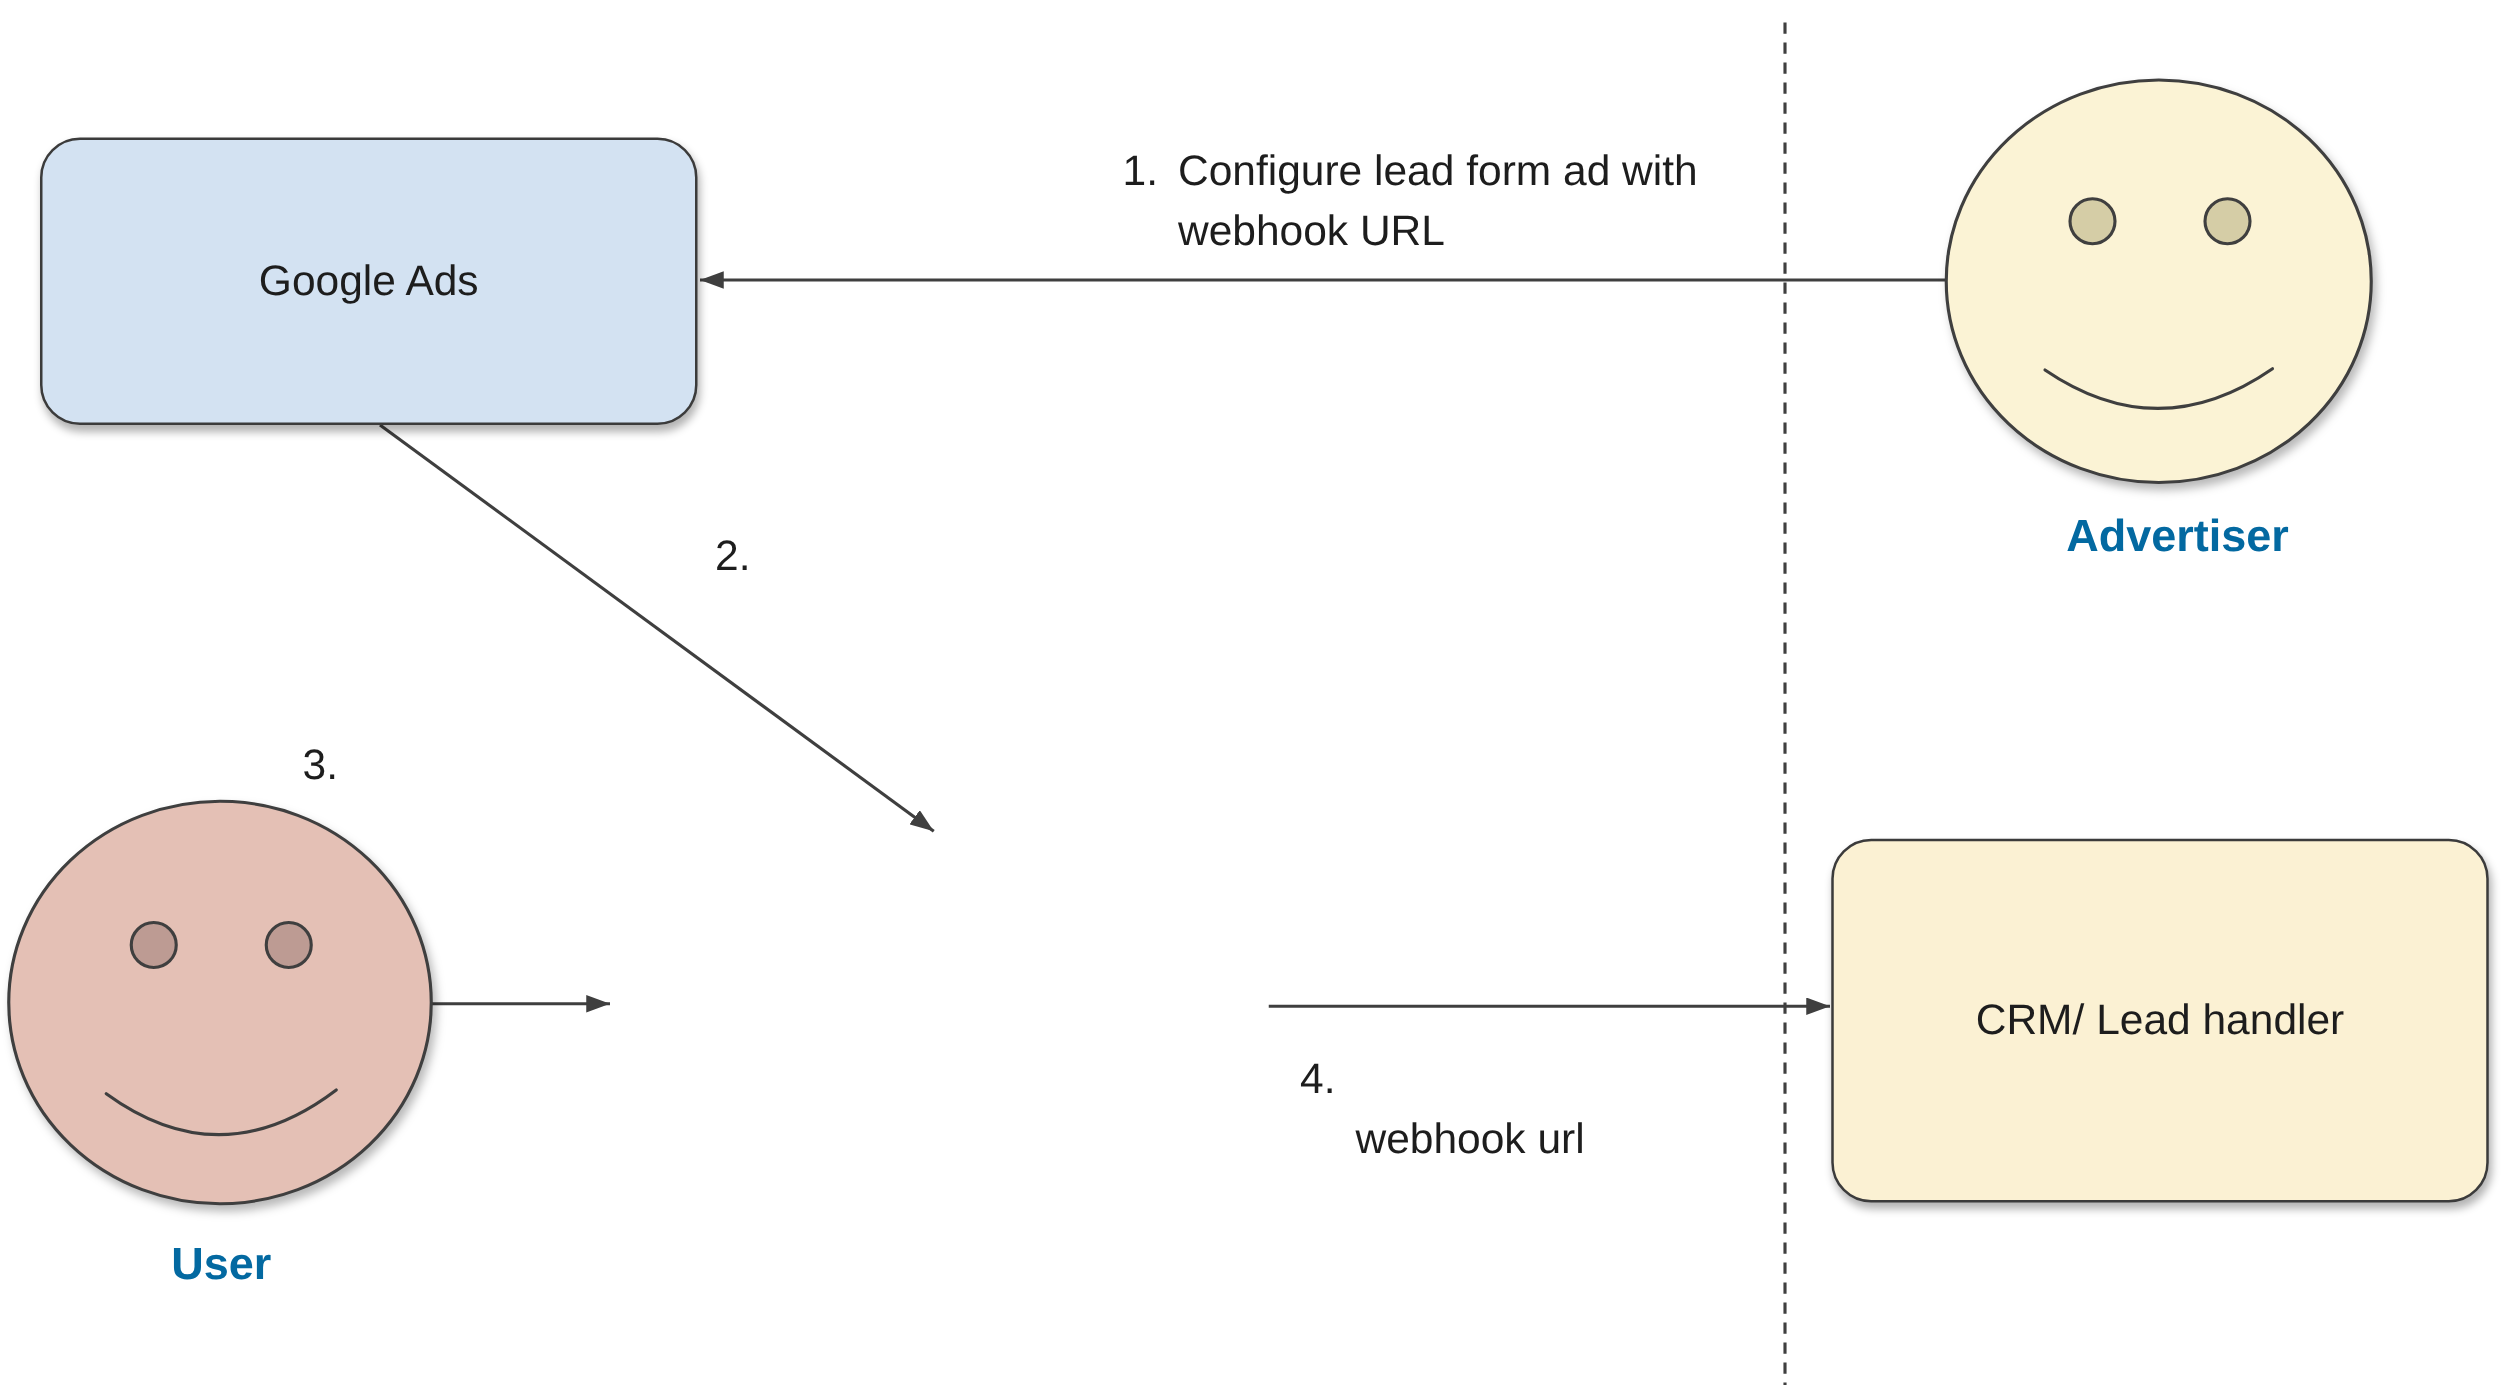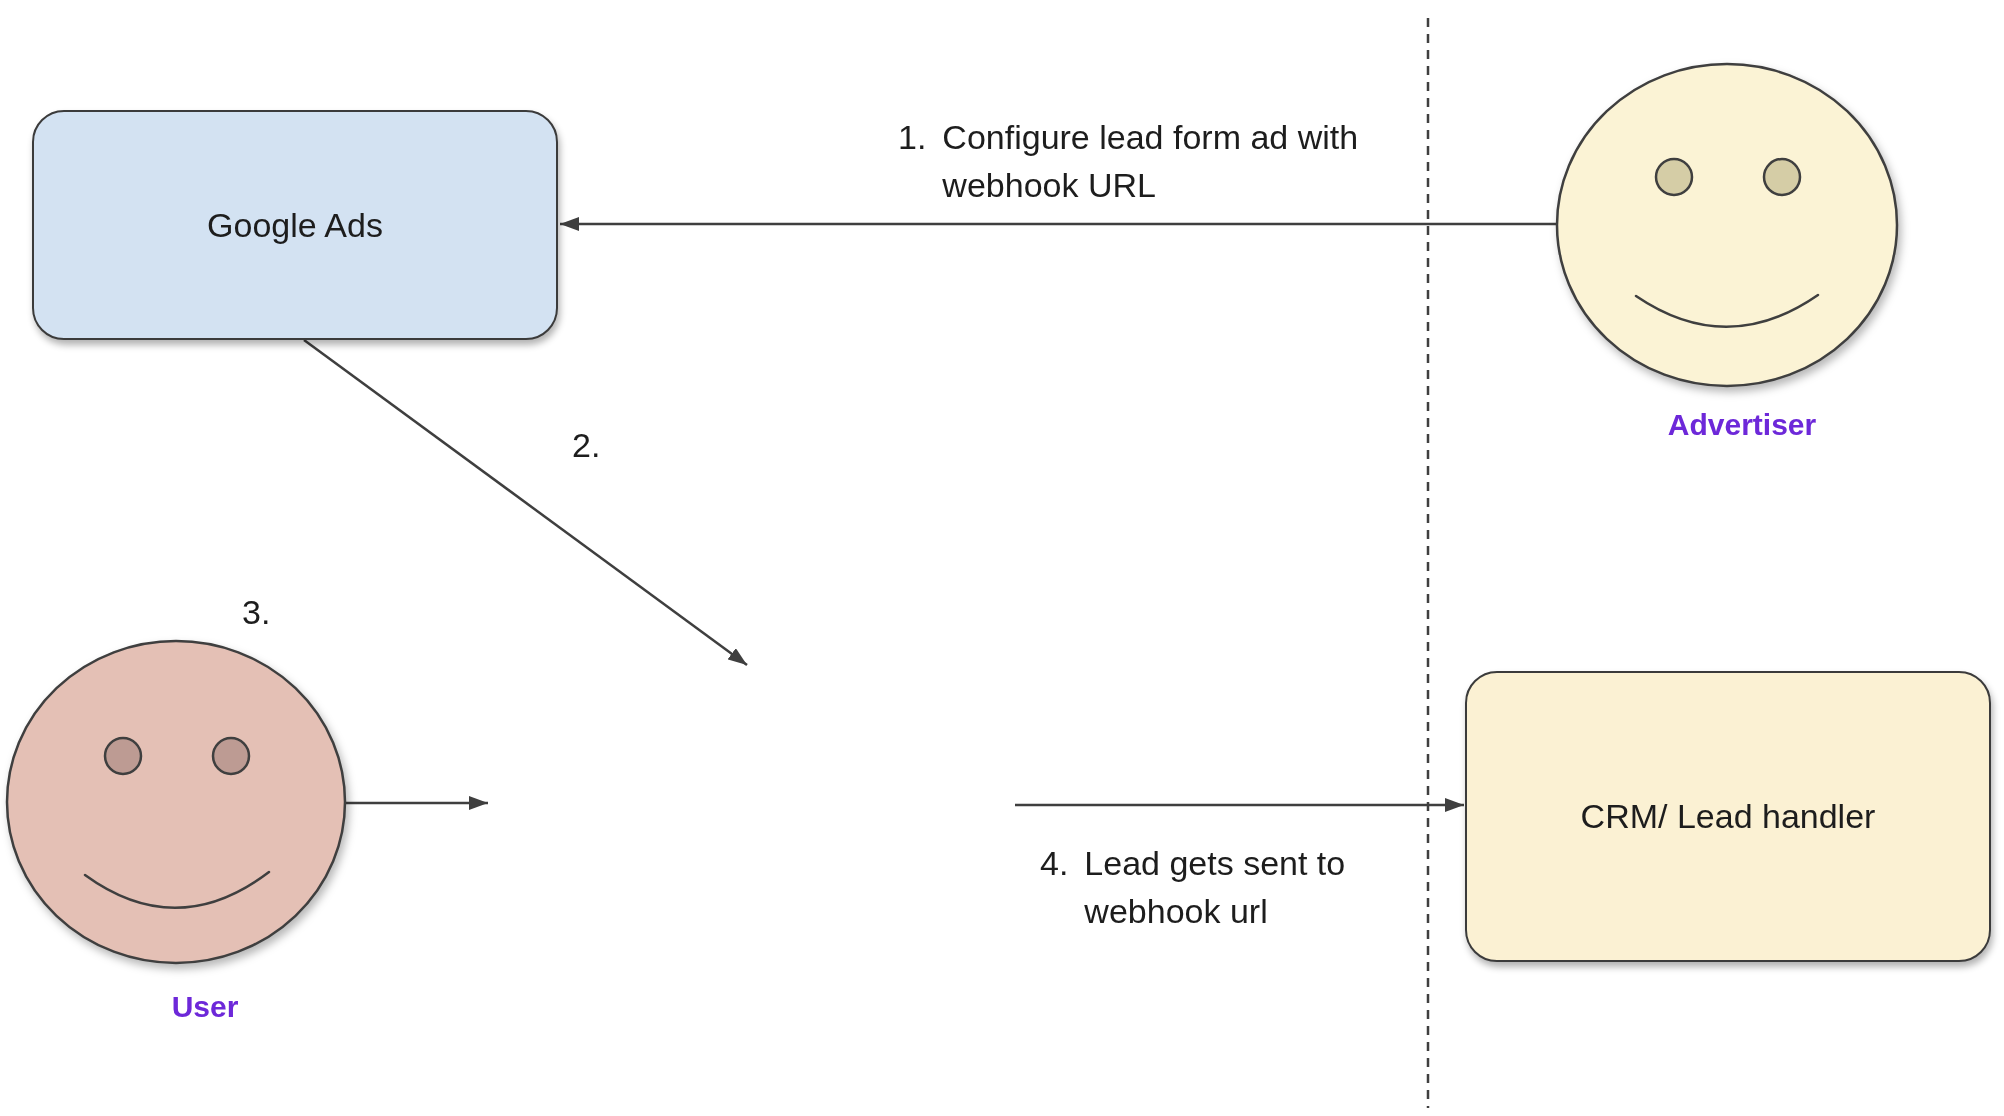--- a/index.html
+++ b/index.html
@@ -49,27 +49,27 @@
     color: #1d1d1d;
   }
   #step-1 { left: 898px;  top: 113px; }
   #step-2 { left: 572px;  top: 421px; }
   #step-3 { left: 242px;  top: 588px; }
   #step-4 { left: 1040px; top: 839px; }
 
   .actor-label {
     position: absolute;
     z-index: 3;
-    font-size: 30px;
+    font-size: 36px;
     font-weight: bold;
-    color: #6d28d9;
+    color: #0369a1;
     transform: translateX(-50%);
     white-space: nowrap;
   }
-  #label-user       { left: 177px;  top: 990px; margin-left: 28px; }
+  #label-user       { left: 177px;  top: 990px; }
   #label-advertiser { left: 1742px; top: 408px; }
 
   
   .sep-line   { stroke: #3f3f3f; stroke-width: 2.5; stroke-dasharray: 9 7; fill: none; }
   .arrow-line { stroke: #3f3f3f; stroke-width: 2.5; fill: none; }
   .face       { stroke: #3f3f3f; stroke-width: 2.5; filter: drop-shadow(3px 5px 4px rgba(0,0,0,0.28)); }
   .face.user  { fill: #e4c0b5; }
   .face.adv   { fill: #fbf3d5; }
   .eye        { stroke: #3f3f3f; stroke-width: 2.5; }
   .eye.user   { fill: #bd9b93; }
@@ -130,19 +130,19 @@
   <div class="step" id="step-2">
     <span>2.</span>
   </div>
 
   <div class="step" id="step-3">
     <span>3.</span>
   </div>
 
   <div class="step" id="step-4">
     <span>4.</span>
-    <span><span>Lead gets sent to</span><br><span>webhook url</span></span>
+    <span><br><span>webhook url</span></span>
   </div>
 
   <div class="actor-label" id="label-user">User</div>
   <div class="actor-label" id="label-advertiser">Advertiser</div>
 
 </div>
 
 </body></html>

